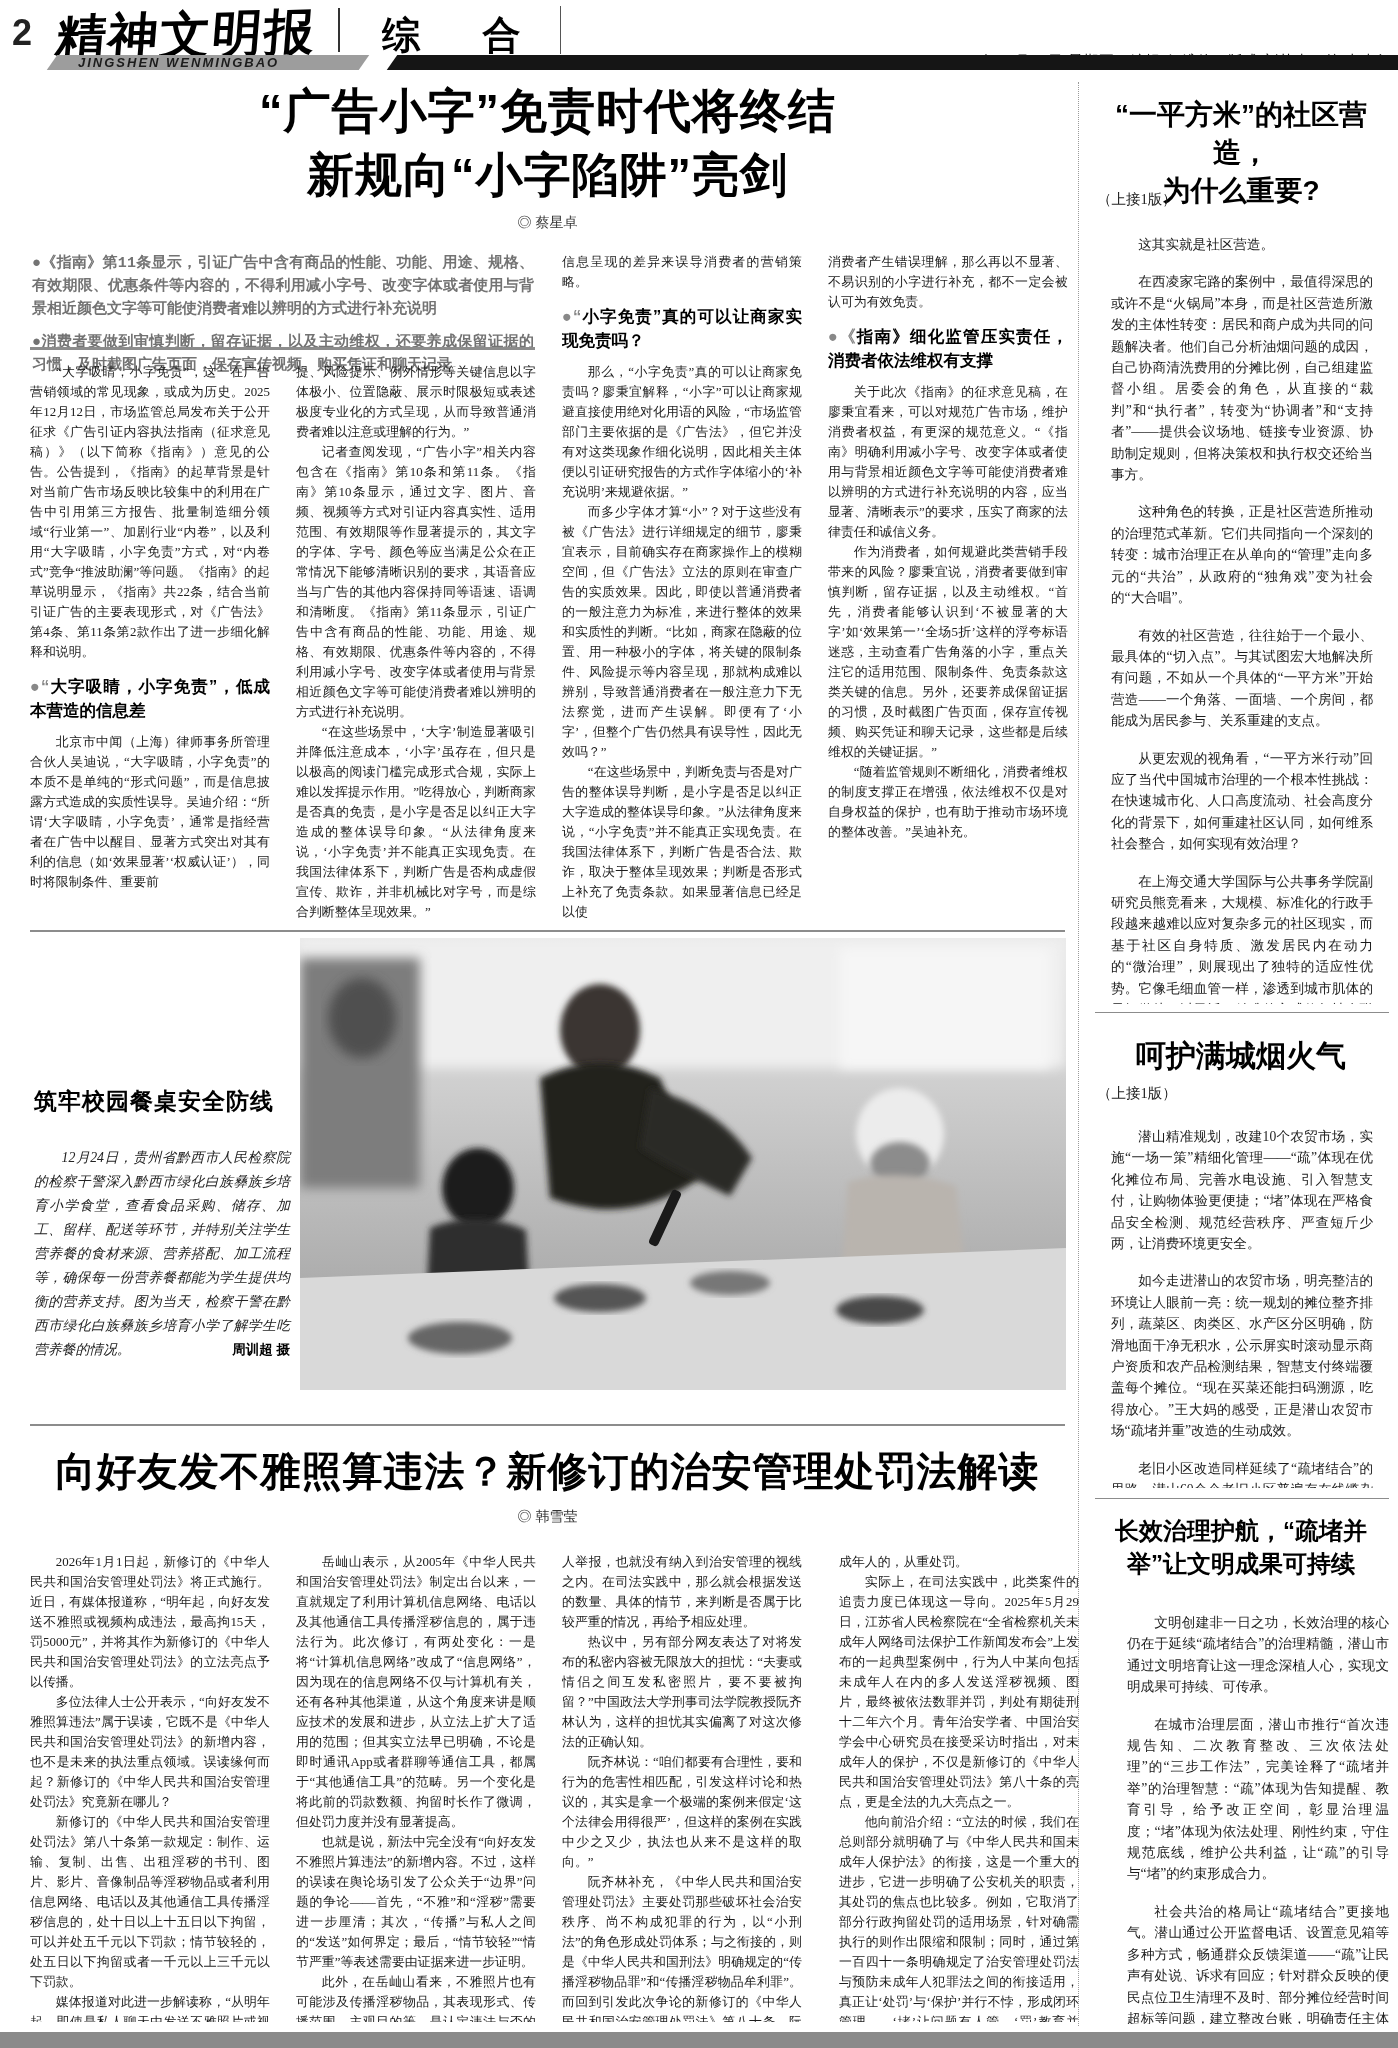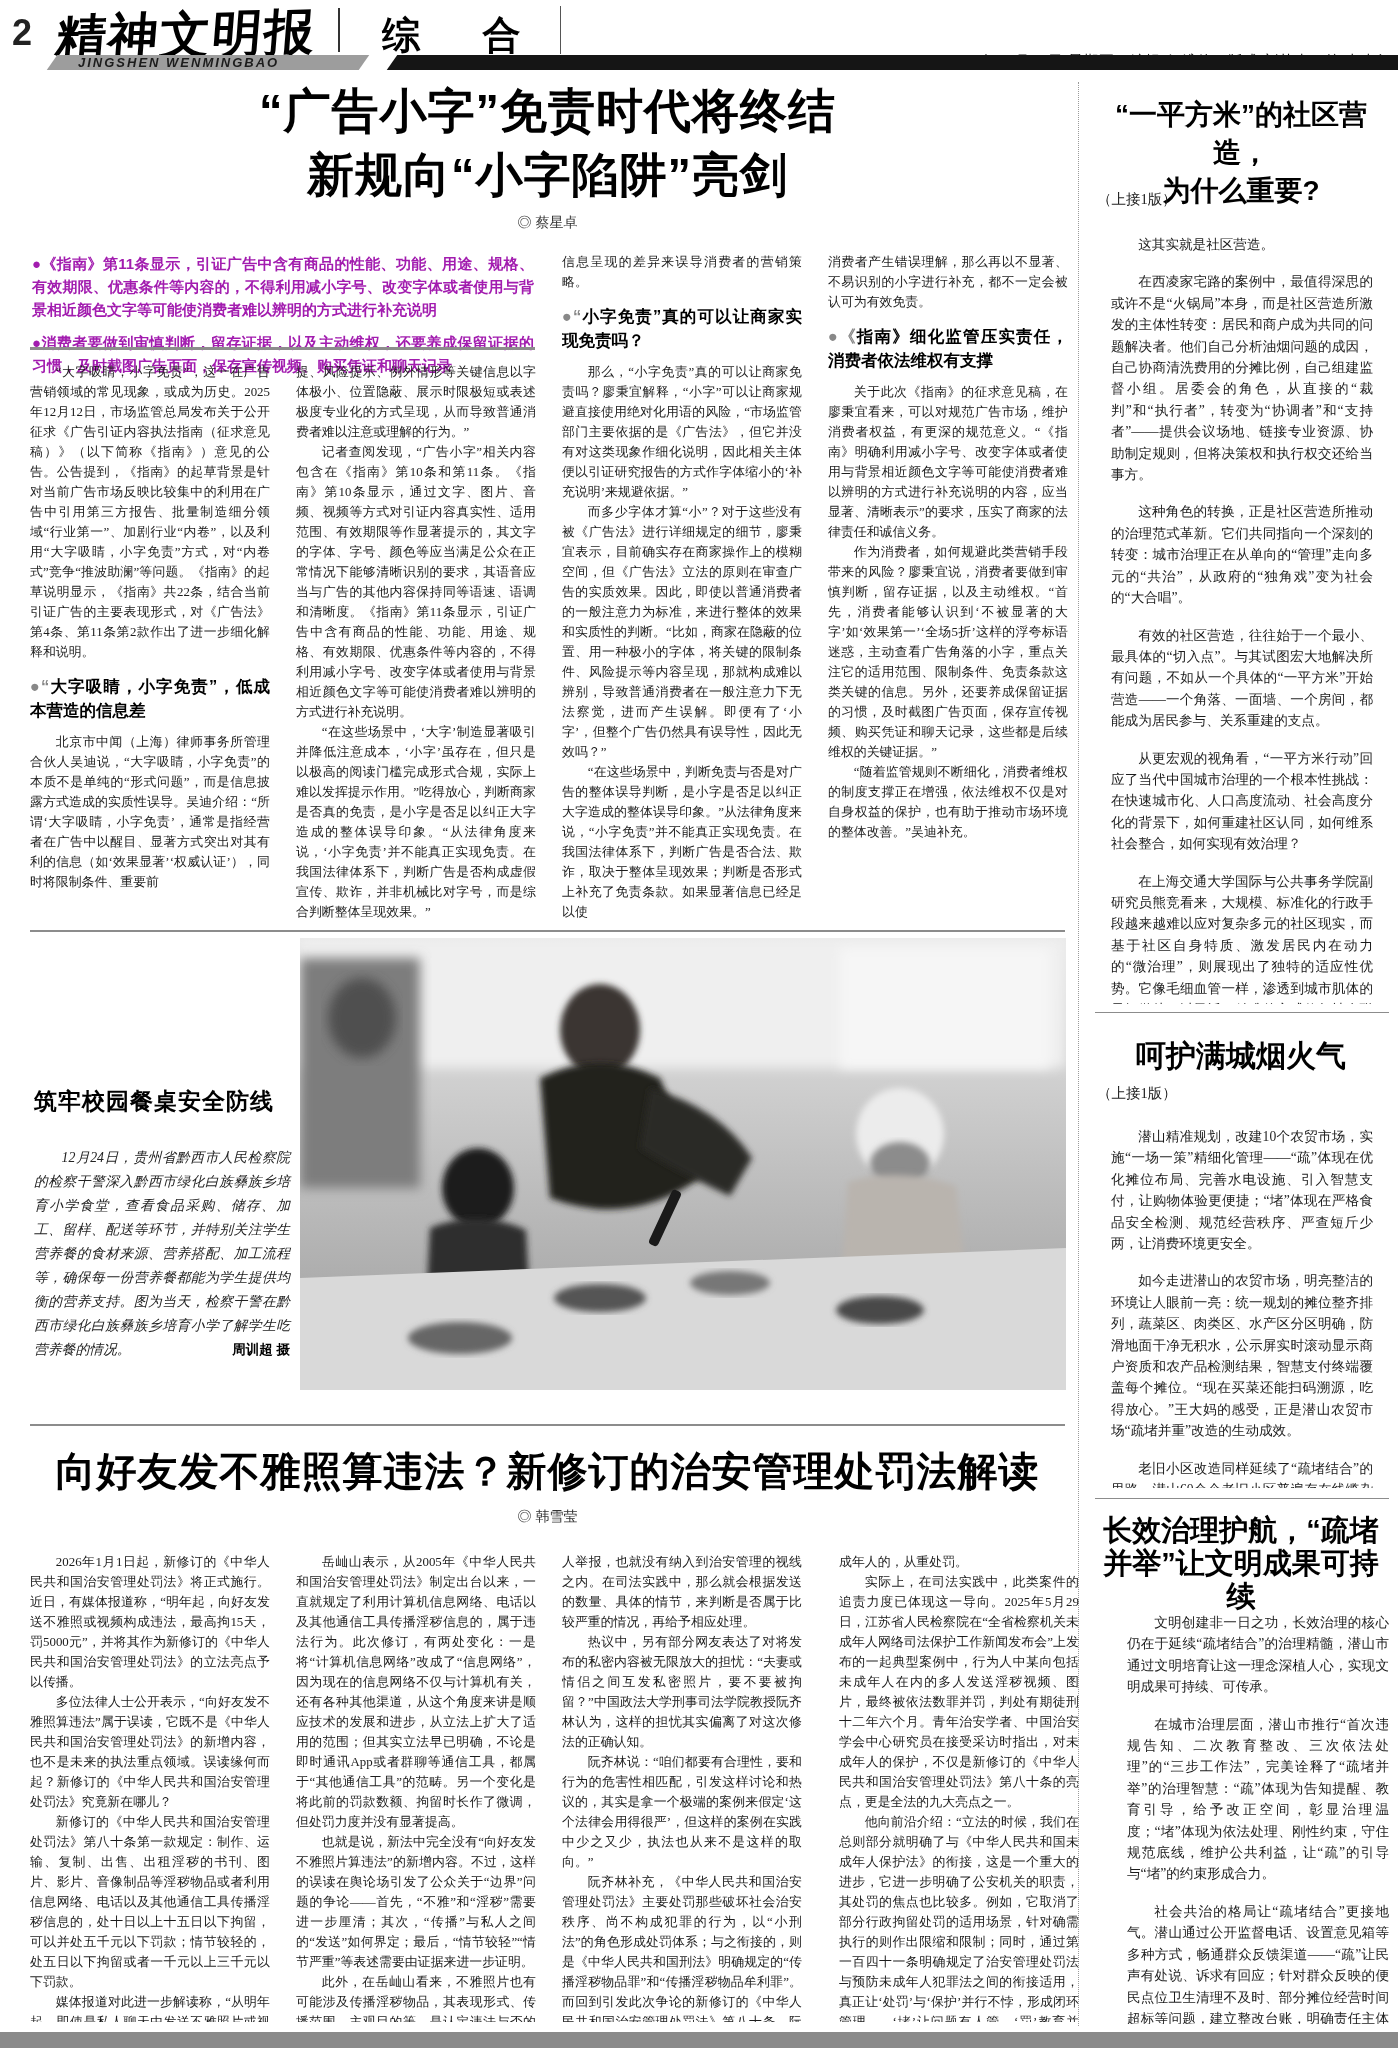--- a/index.html
+++ b/index.html
@@ -15,21 +15,21 @@
   .mast-sep{width:2px;background:#333;}
   .section-name{font-size:38px;font-weight:900;letter-spacing:26px;color:#000;}
   .dateline{font-size:15px;color:#1a1a1a;text-align:right;letter-spacing:.5px;}
   .band-gray{background:#9d9d9d;transform:skewX(-35deg);}
   .band-black{background:#151515;transform:skewX(-35deg);}
   .pinyin{font-size:13px;font-style:italic;font-weight:bold;color:#1c1c1c;letter-spacing:2px;
           transform:skewX(35deg);padding-left:26px;line-height:15px;}
   
   .lead-h{font-size:47px;font-weight:900;letter-spacing:1px;color:#000;}
   .byline{font-size:14px;color:#333;}
-  .bullets{font-size:15px;font-weight:bold;line-height:23px;text-align:justify;color:#a21caf;}
+  .bullets{font-size:15px;font-weight:bold;line-height:23px;text-align:justify;color:#737373;font-family:Liberation Mono, monospace;}
   .bullets p{margin:0 0 10px 0;}
   
   .coltext{font-family:"Liberation Serif",serif;font-size:12.9px;line-height:20px;
            color:#1c1c1c;overflow:hidden;}
   .coltext p{margin:0;text-indent:2em;text-align:justify;}
   .coltext p.cont{text-indent:0;}
   .coltext p.sub{font-family:"Liberation Sans",sans-serif;font-weight:bold;font-size:16.5px;
                  line-height:24px;text-indent:0;margin:12px 0 10px 0;color:#000;}
   .coltext p.sub::first-letter{color:#888;}
   
@@ -37,21 +37,21 @@
   .feat-caption{font-family:"Liberation Serif",serif;font-style:italic;font-size:13.8px;
                 line-height:24px;color:#222;text-align:justify;}
   .feat-caption p{margin:0;text-indent:2em;}
   .credit{font-family:"Liberation Sans",sans-serif;font-style:normal;font-weight:bold;
           font-size:13.5px;text-align:right;color:#000;}
   
   .h2-head{font-size:40px;font-weight:900;color:#000;letter-spacing:1px;}
   
   .sb-h1{font-size:28px;font-weight:900;line-height:38px;color:#000;}
   .sb-h2{font-size:30px;font-weight:900;color:#000;}
-  .sb-h3{font-size:29px;font-weight:900;line-height:33px;color:#000;}
+  .sb-h3{font-size:24px;font-weight:900;line-height:33px;color:#000;}
   .sb-cont{font-family:"Liberation Serif",serif;font-size:14.5px;color:#1c1c1c;}
   .sb-body{font-family:"Liberation Serif",serif;font-size:13.6px;line-height:21.4px;
            color:#1c1c1c;overflow:hidden;}
   .sb-body p{margin:16px;text-indent:2em;text-align:justify;}
   .vdot{border-left:1px dotted #9a9a9a;}
   .footbar{background:#8a8a8a;}
 </style>
 </head>
 <body>
 

